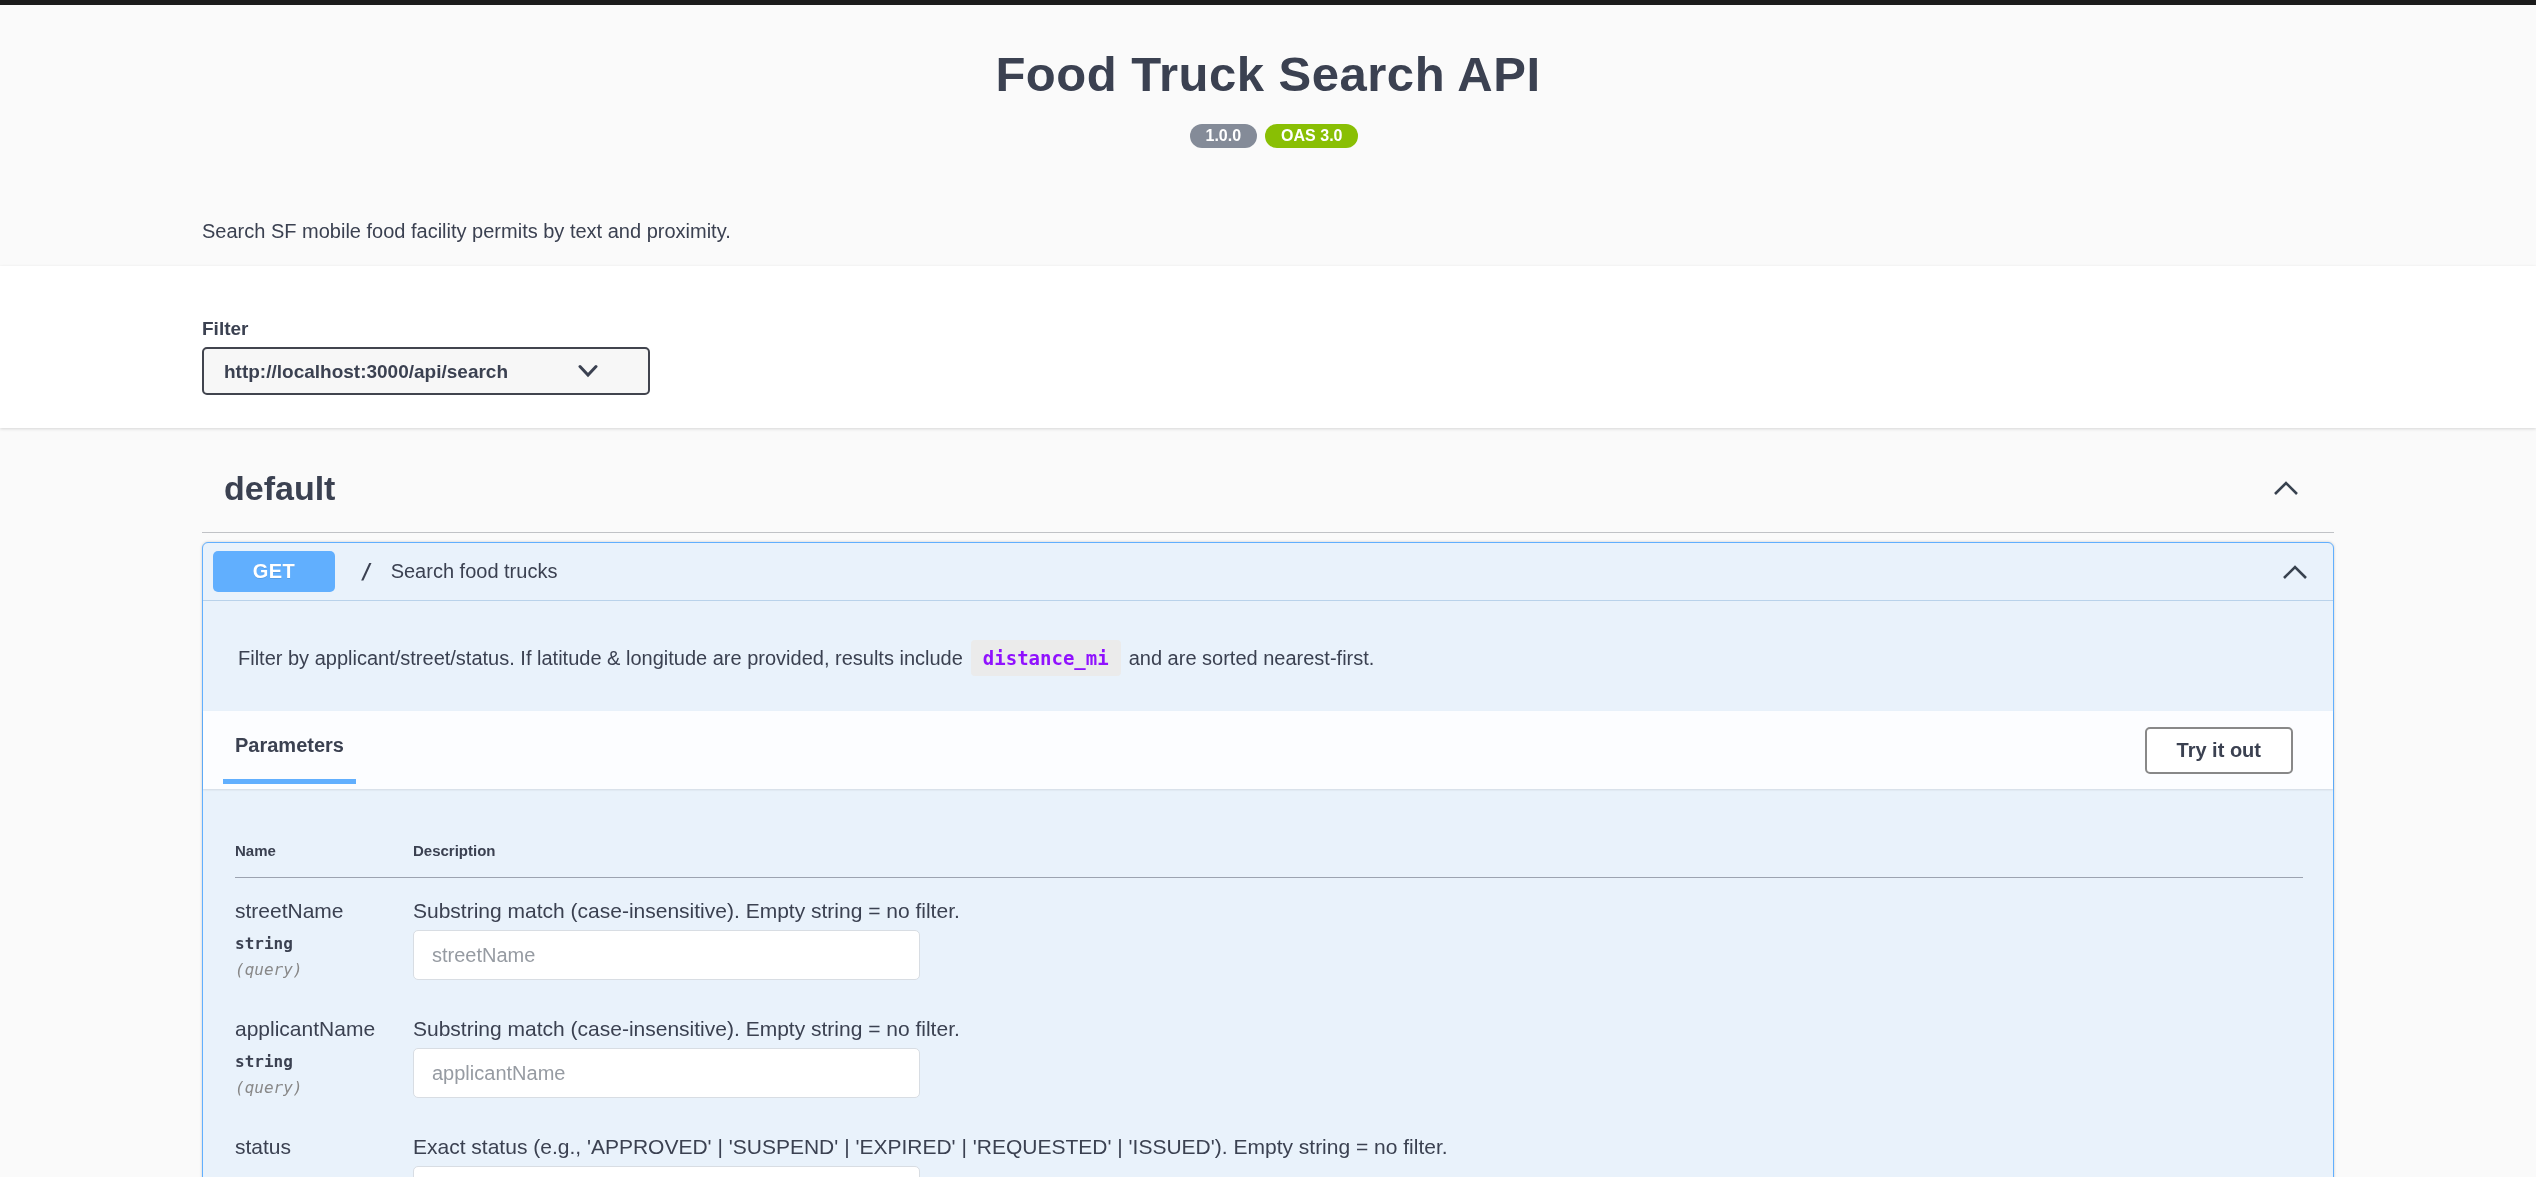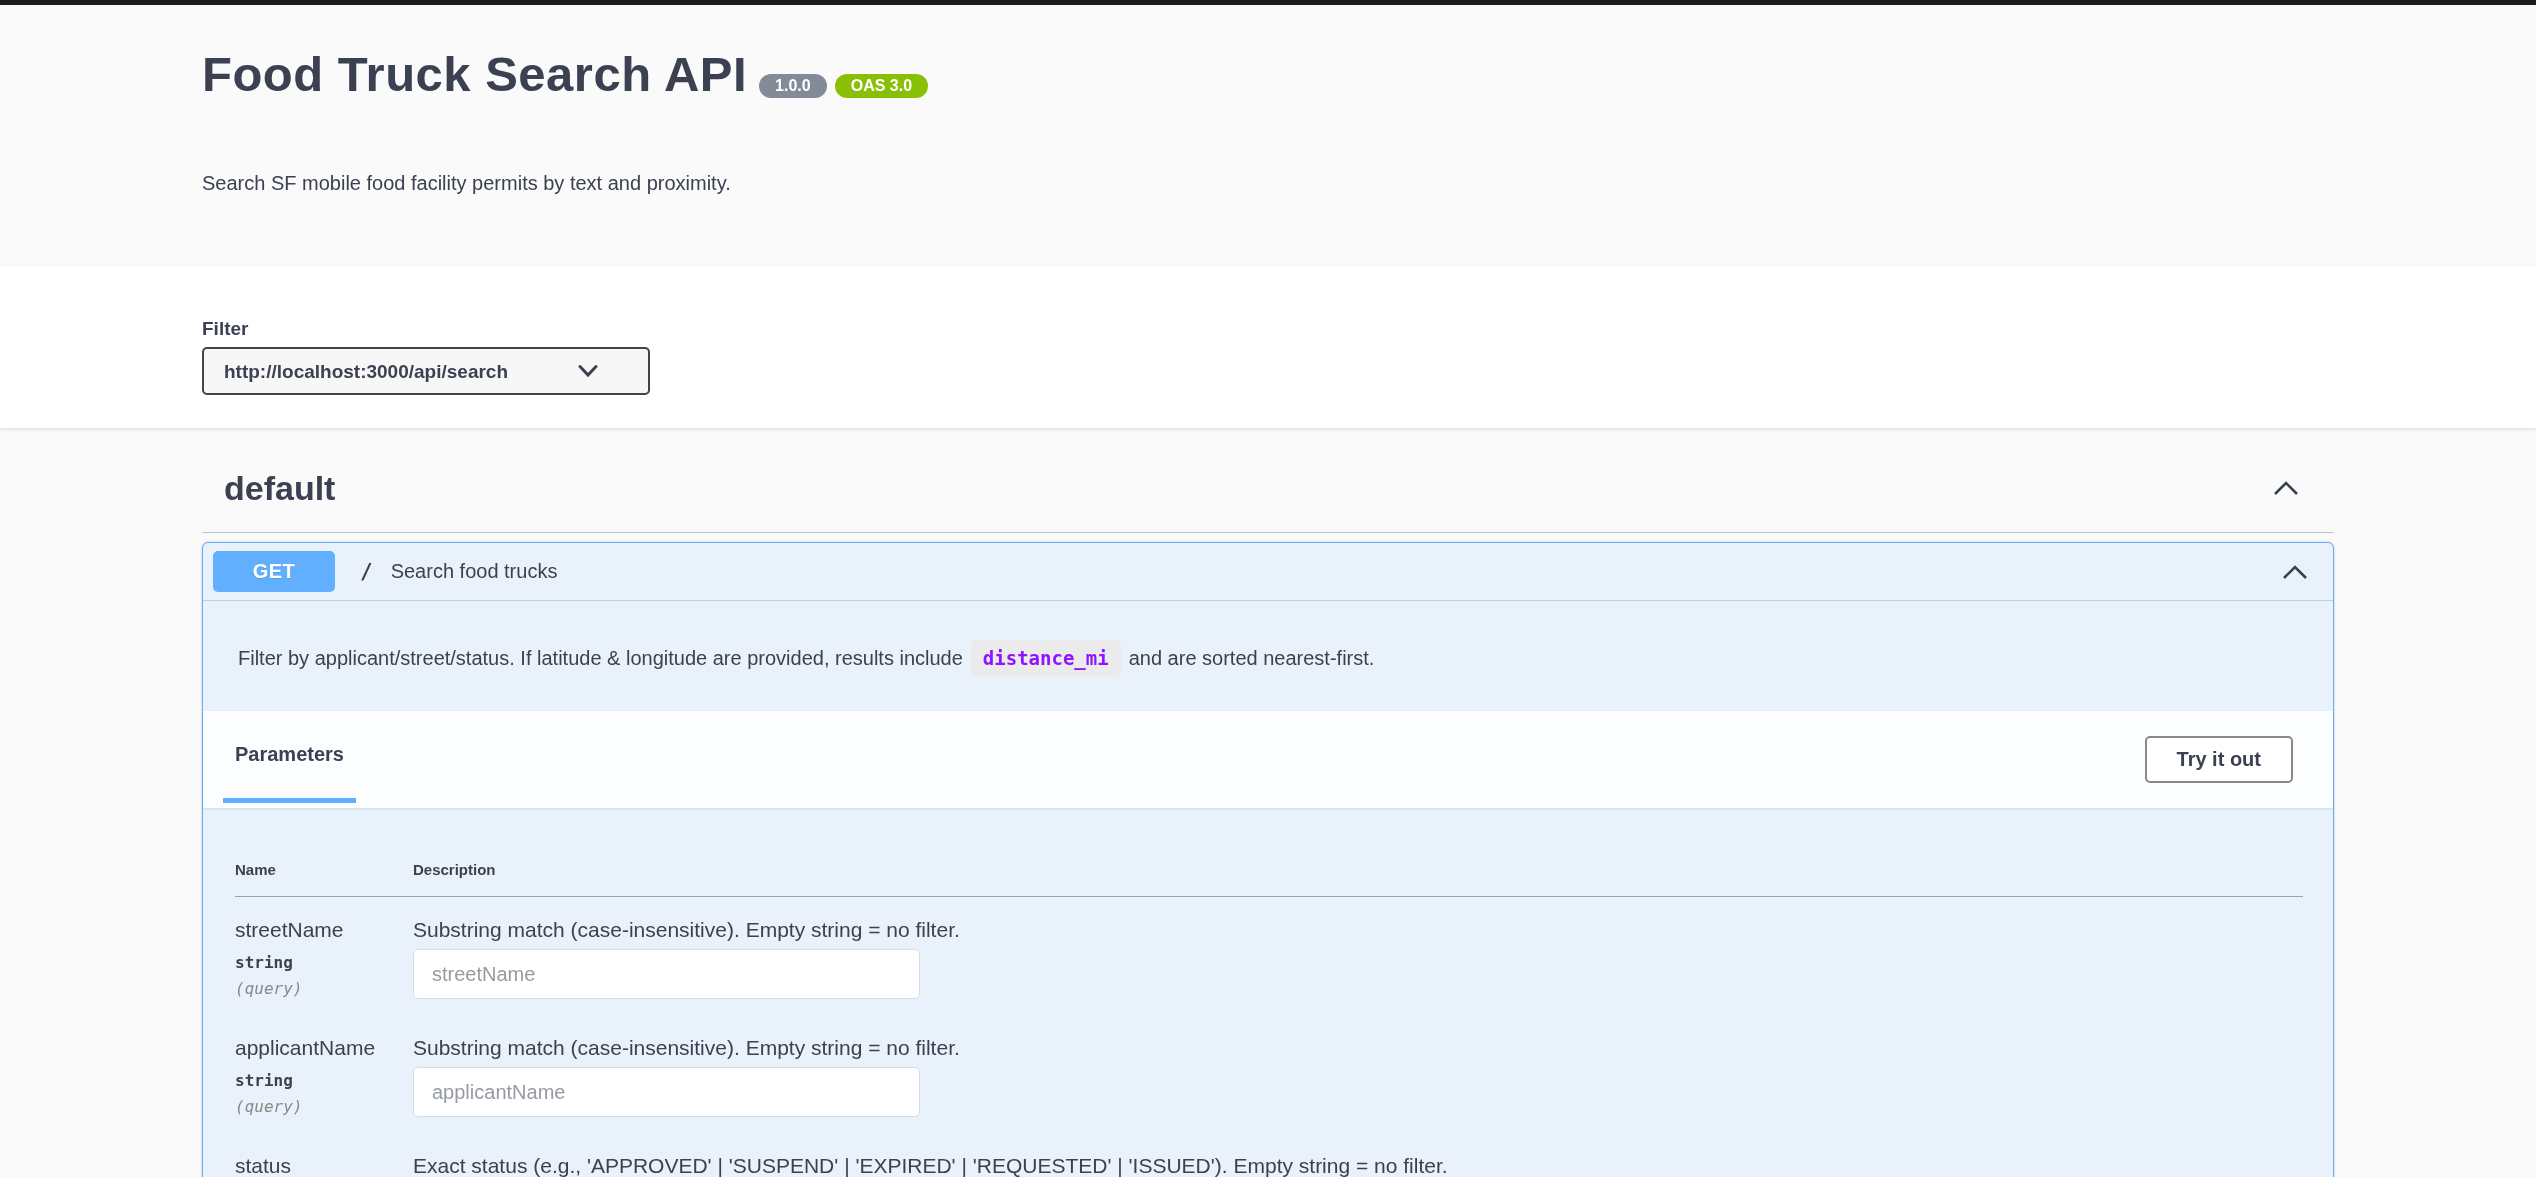--- a/index.html
+++ b/index.html
@@ -9,21 +9,21 @@
     font-family: "Liberation Sans", sans-serif;
     color: #3b4151;
   }
   .container { width: 2132px; margin: 0 auto; }
 
   
   .topbar { height: 5px; background: #1b1b1b; width: 100%; }
 
   
   .hero { background: #fafafa; height: 261px; padding-top: 43px; }
-  .title-row { display: flex; align-items: center; }
+  .title-row { display: flex; align-items: center; flex-direction: column; }
   .api-title { font-size: 49px; font-weight: 700; color: #3b4151; line-height: 52px; letter-spacing: 0.5px; }
   .badges { display: flex; align-items: center; gap: 8px; margin-left: 12px; margin-top: 24px; }
   .pill {
     display: inline-block; color: #fff; font-weight: 700; font-size: 16px;
     padding: 4px 16px; border-radius: 60px; line-height: 1;
   }
   .pill-version { background: #848b98; }
   .pill-oas { background: #89bf04; }
   .hero-desc { margin-top: 72px; font-size: 20px; color: #3b4151; }
 
@@ -76,21 +76,21 @@
   .opblock-summary .chev-btn { margin-left: auto; }
 
   .opblock-desc { padding: 45px 35px 41px; font-size: 20px; color: #3b4151; line-height: 24px; }
   .opblock-desc code {
     font-family: "DejaVu Sans Mono", monospace; font-weight: 700; font-size: 19px;
     color: #9012fe; background: #ebebeb; padding: 7px 12px; border-radius: 4px; margin: 0 8px;
   }
 
   .opblock-section-header {
     display: flex; justify-content: space-between; align-items: stretch;
-    height: 97px; padding: 0 40px 0 32px;
+    height: 78px; padding: 0 40px 0 32px;
     background: rgba(255,255,255,.85);
     box-shadow: 0 1px 2px rgba(0,0,0,.1);
   }
   .tab {
     display: flex; align-items: center;
     padding: 0 12px; margin-left: -12px; margin-bottom: 5px;
     border-bottom: 5px solid #61affe; cursor: pointer;
   }
   .tab span { font-size: 20px; font-weight: 700; color: #3b4151; }
   .try-btn {

